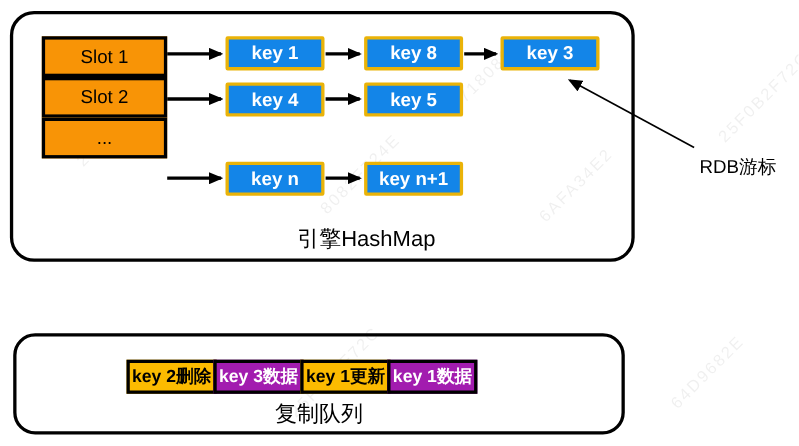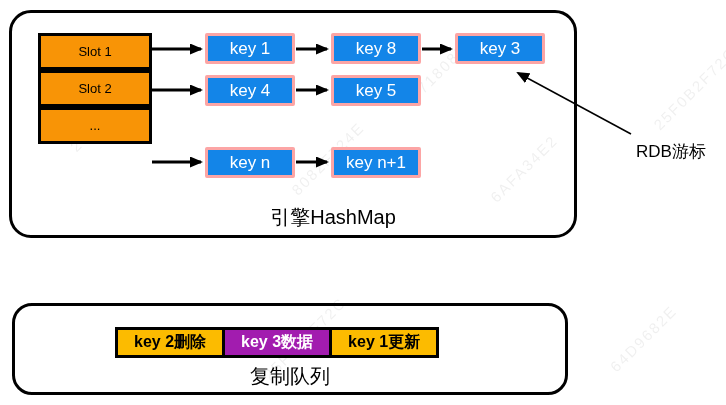--- a/index.html
+++ b/index.html
@@ -35,34 +35,34 @@
     box-sizing: border-box;
     background: transparent;
   }
   .slot-stack { position: absolute; left: 38px; top: 33px; width: 114px; }
   .slot {
     width: 114px; height: 37px;
     box-sizing: border-box;
     border: 3px solid #000;
     background: #F89406;
     display: flex; align-items: center; justify-content: center;
-    font-size: 13px;
+    font-size: 17px;
     color: #000;
   }
   .keybox {
     position: absolute;
     width: 90px; height: 31px;
     box-sizing: border-box;
-    border: 3px solid #fca5a5;
+    border: 3px solid #eab308;
     border-radius: 2px;
     background: #1385E8;
     display: flex; align-items: center; justify-content: center;
     color: #fff;
     font-size: 17px;
-    font-weight: 400;
+    font-weight: 700;
   }
   .hashmap-label {
     position: absolute;
     left: 9px; top: 204px; width: 648px;
     text-align: center;
     font-size: 20px;
     color: #000;
   }
   .rdb-label {
     position: absolute;
@@ -81,21 +81,21 @@
   }
   .queue-cells {
     position: absolute;
     left: 115px; top: 327px;
     display: flex;
   }
   .qcell {
     height: 31px;
     box-sizing: border-box;
     border: 3px solid #000;
-    padding: 0 16px;
+    padding: 0 2px;
     display: flex; align-items: center; justify-content: center;
     font-size: 16px;
     font-weight: 600;
     white-space: nowrap;
   }
   .qcell + .qcell { margin-left: -3px; }
   .qcell.op   { background: #FCBB00; color: #000; }
   .qcell.data { background: #a21caf; color: #fff; }
   .queue-label {
     position: absolute;
@@ -153,16 +153,17 @@
   </svg>
 
   <div class="hashmap-label">引擎HashMap</div>
   <div class="rdb-label">RDB游标</div>
 
   <div class="queue-box"></div>
   <div class="queue-cells">
     <div class="qcell op">key 2删除</div>
     <div class="qcell data">key 3数据</div>
     <div class="qcell op">key 1更新</div>
+    <div class="qcell data">key 1数据</div>
   </div>
   <div class="queue-label">复制队列</div>
 
 </div>
 
 </body></html>

